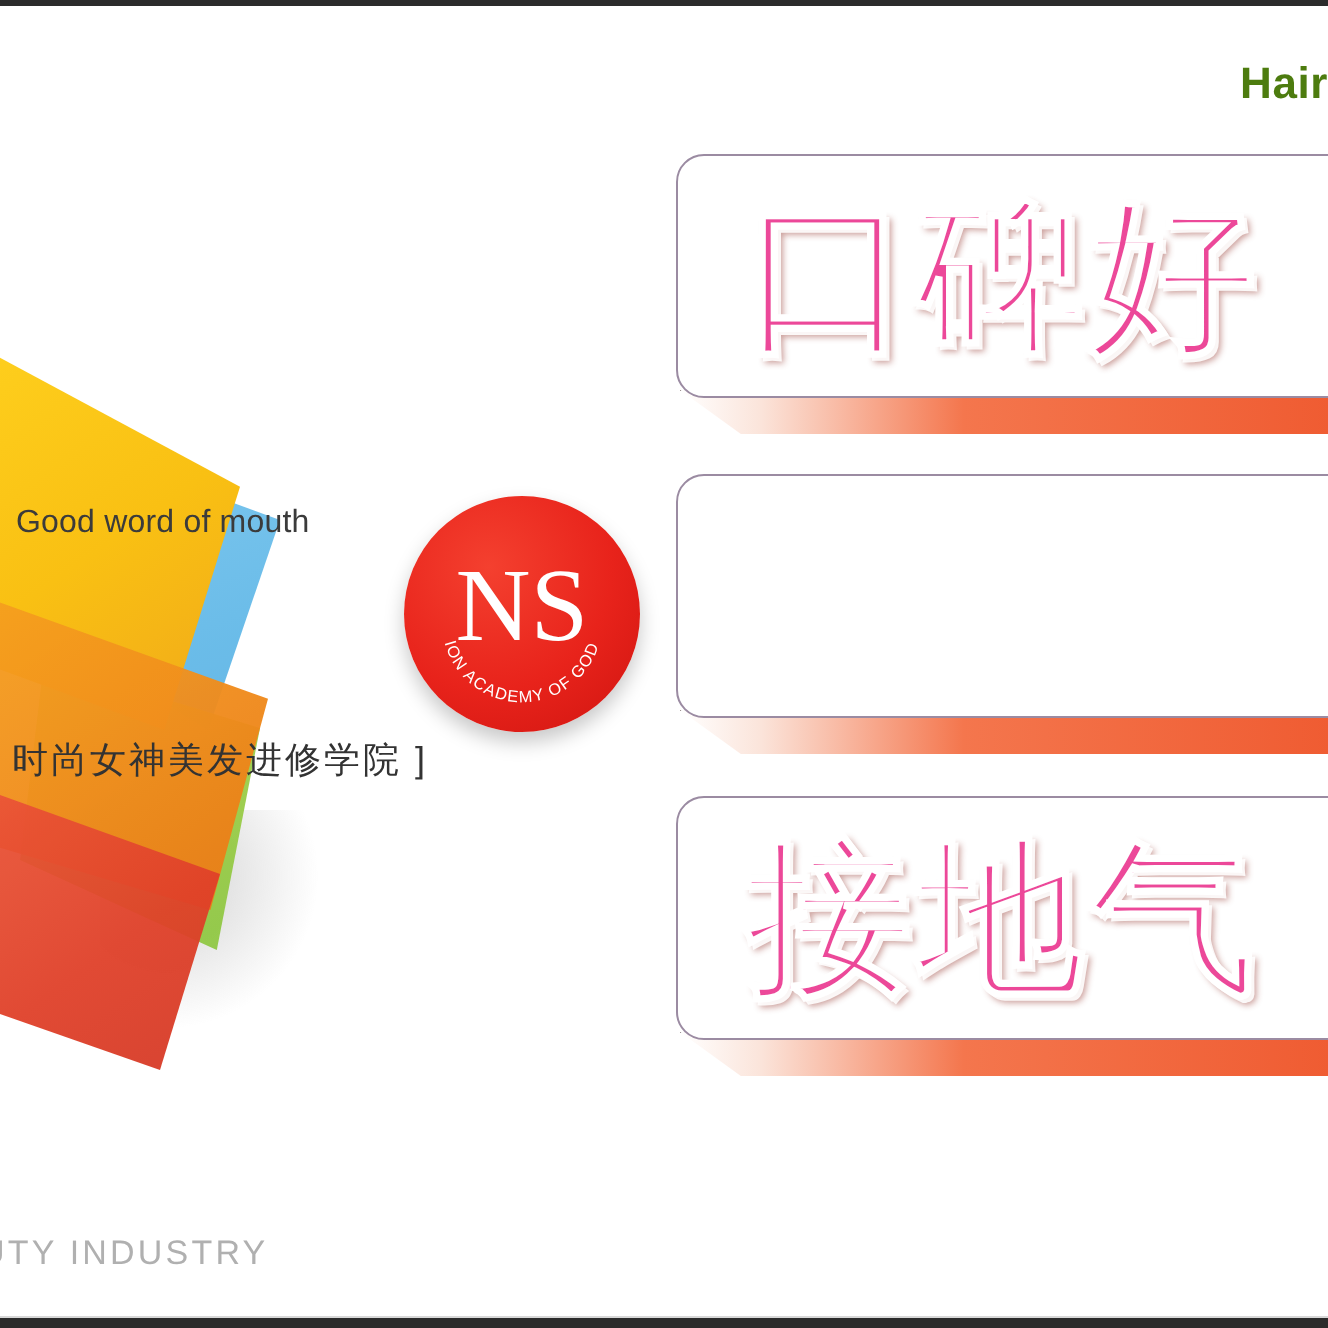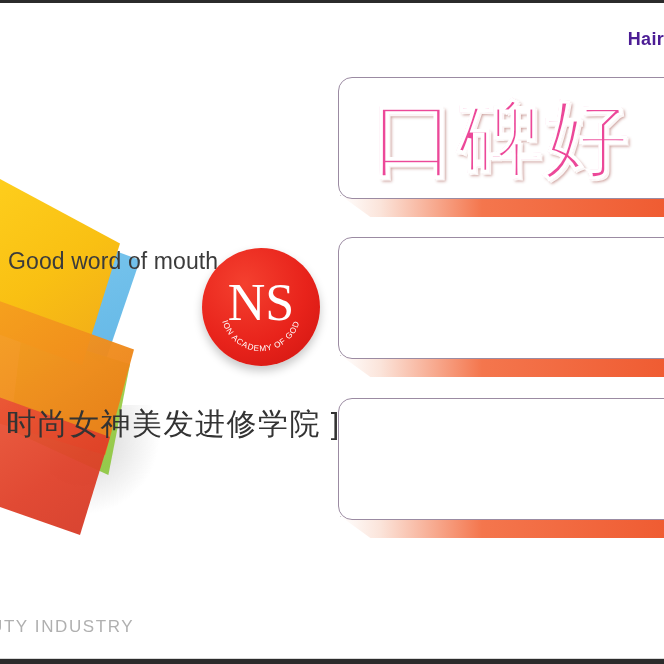--- a/index.html
+++ b/index.html
@@ -88,35 +88,34 @@
     background: radial-gradient(ellipse at 30% 30%, rgba(120,120,120,.35), rgba(255,255,255,0) 70%);
   }
 
   
   .en-block {
     position: absolute;
     left: 8px;
     top: 249px;
     line-height: 25px;
     color: #3b3b3b;
-    font-size: 23px;
+    font-size: 16px;
     letter-spacing: .1px;
     white-space: nowrap;
   }
   .en-block div { margin: 0; }
 
   .cn-subtitle {
     position: absolute;
     left: 6px;
     top: 368px;
-    font-size: 30px;
+    font-size: 18px;
     color: #333333;
     letter-spacing: 1.5px;
     white-space: nowrap;
-    margin-top: 36px;
   }
 
   
   .logo {
     position: absolute;
     left: 202px;
     top: 248px;
     width: 118px;
     height: 118px;
   }
@@ -183,23 +182,23 @@
 
   #banner-0 { top: 77px; }
   #banner-1 { top: 237px; }
   #banner-2 { top: 398px; }
 
   
   .hair-label {
     position: absolute;
     right: 0px;
     top: 29px;
-    font-size: 18px;
+    font-size: 22px;
     font-weight: bold;
-    color: #4c1d95;
+    color: #4d7c0f;
     letter-spacing: .3px;
     white-space: nowrap;
   }
   .industry-label {
     position: absolute;
     left: -10px;
     top: 617px;
     font-size: 17px;
     color: #b0b0b0;
     letter-spacing: 1.6px;
@@ -251,20 +250,21 @@
   <div class="banner" id="banner-1">
     <div class="banner-ribbon-line"></div>
     <div class="banner-ribbon"></div>
     <div class="banner-box"></div>
   </div>
 
   <div class="banner" id="banner-2">
     <div class="banner-ribbon-line"></div>
     <div class="banner-ribbon"></div>
     <div class="banner-box"></div>
+    <div class="banner-text">接地气</div>
   </div>
 
   <div class="hair-label">Hair</div>
   <div class="industry-label">UTY INDUSTRY</div>
 
   <div class="edge-hairline-bottom"></div>
   <div class="edge-rule-bottom"></div>
 
 </div>
 

